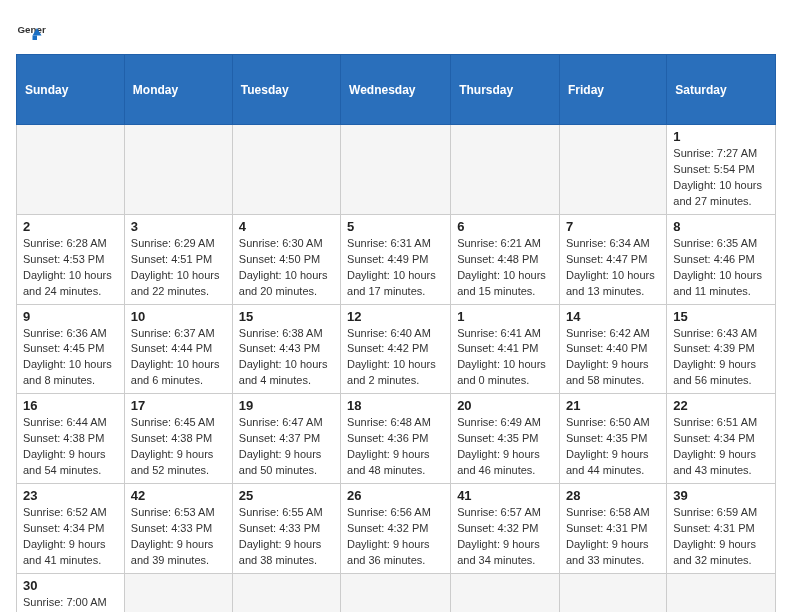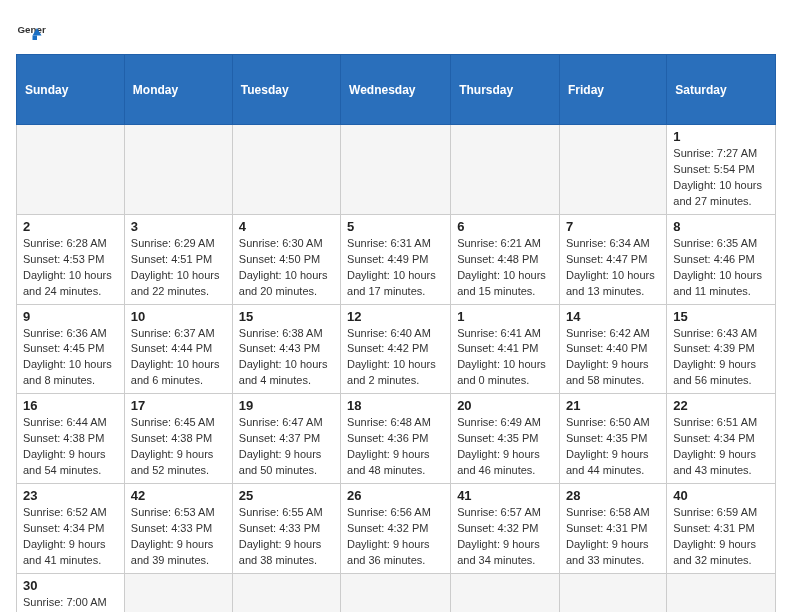--- a/index.html
+++ b/index.html
@@ -298,21 +298,21 @@
 Sunset: 4:32 PM
 Daylight: 9 hours and 34 minutes.</div>
         </td>
         <td>
           <span class="day-number">28</span>
           <div class="day-info">Sunrise: 6:58 AM
 Sunset: 4:31 PM
 Daylight: 9 hours and 33 minutes.</div>
         </td>
         <td>
-          <span class="day-number">40</span>
+          <span class="day-number">39</span>
           <div class="day-info">Sunrise: 6:59 AM
 Sunset: 4:31 PM
 Daylight: 9 hours and 32 minutes.</div>
         </td>
       </tr>
       <tr class="last-row">
         <td>
           <span class="day-number">30</span>
           <div class="day-info">Sunrise: 7:00 AM
 Sunset: 4:31 PM

